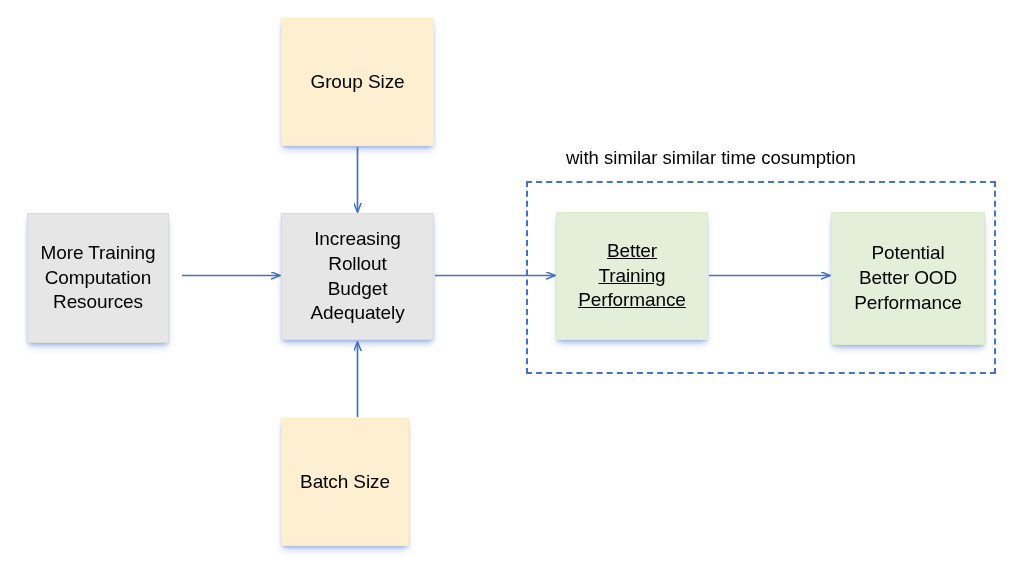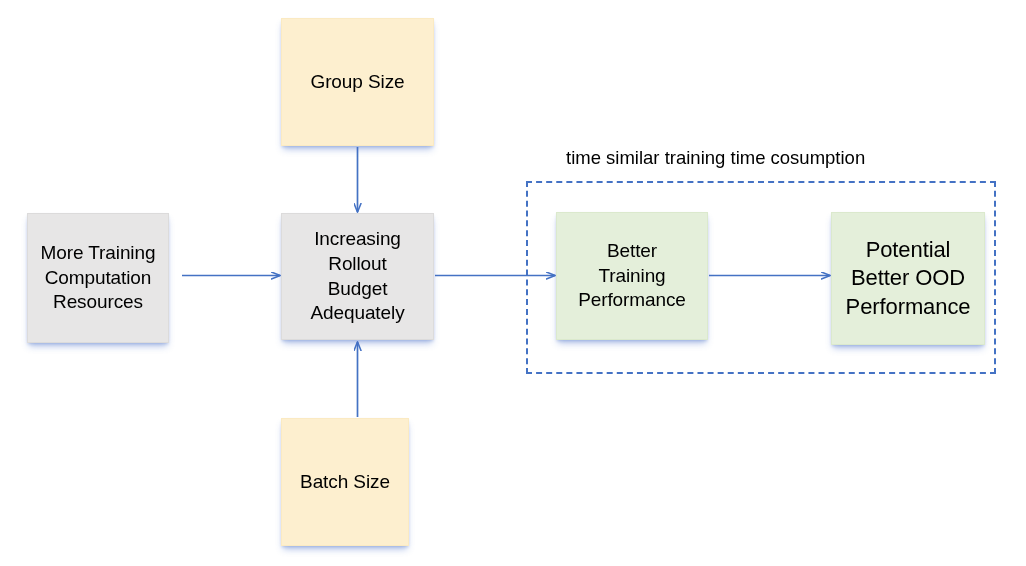--- a/index.html
+++ b/index.html
@@ -75,21 +75,21 @@
     overflow: visible;
   }
 </style>
 </head>
 <body>
 
 <div id="canvas">
 
   <div class="group-box" style="left:526px; top:181px; width:470px; height:193px;"></div>
 
-  <div class="caption" style="left:566px; top:147px; font-size:18.5px;">time similar training time cosumption</div>
+  <div class="caption" style="left:566px; top:147px; font-size:18.5px;">with similar similar time cosumption</div>
 
   <svg class="edges" viewBox="0 0 1026 566" width="1026" height="566" aria-hidden="true">
     <defs>
       <marker id="ah" markerWidth="10" markerHeight="8" refX="9.2" refY="4" orient="auto" markerUnits="userSpaceOnUse">
         <path d="M0.6,0.5 L9.4,4 L0.6,7.5" fill="none" stroke="#4472C4" stroke-width="1.5" stroke-linecap="round" stroke-linejoin="round"></path>
       </marker>
     </defs>
 
     <g stroke="#4472C4" stroke-width="1.7" fill="none">
 
@@ -119,25 +119,25 @@
     <span class="node-label">Increasing
 Rollout
 Budget
 Adequately</span>
   </div>
 
   <div class="node node-yellow shadow" style="left:281px; top:418px; width:128px; height:128px; font-size:19px;">
     <span class="node-label">Batch Size</span>
   </div>
 
-  <div class="node node-green shadow" style="left:556px; top:212px; width:152px; height:128px; font-size:19px;">
+  <div class="node node-green shadow" style="left:556px; top:212px; width:152px; height:128px; font-size:19px;text-decoration:underline;">
     <span class="node-label">Better
 Training
 Performance</span>
   </div>
 
-  <div class="node node-green shadow" style="left:831px; top:212px; width:154px; height:133px; font-size:22px;">
+  <div class="node node-green shadow" style="left:831px; top:212px; width:154px; height:133px; font-size:19px;">
     <span class="node-label">Potential
 Better OOD
 Performance</span>
   </div>
 
 </div>
 
 </body></html>

